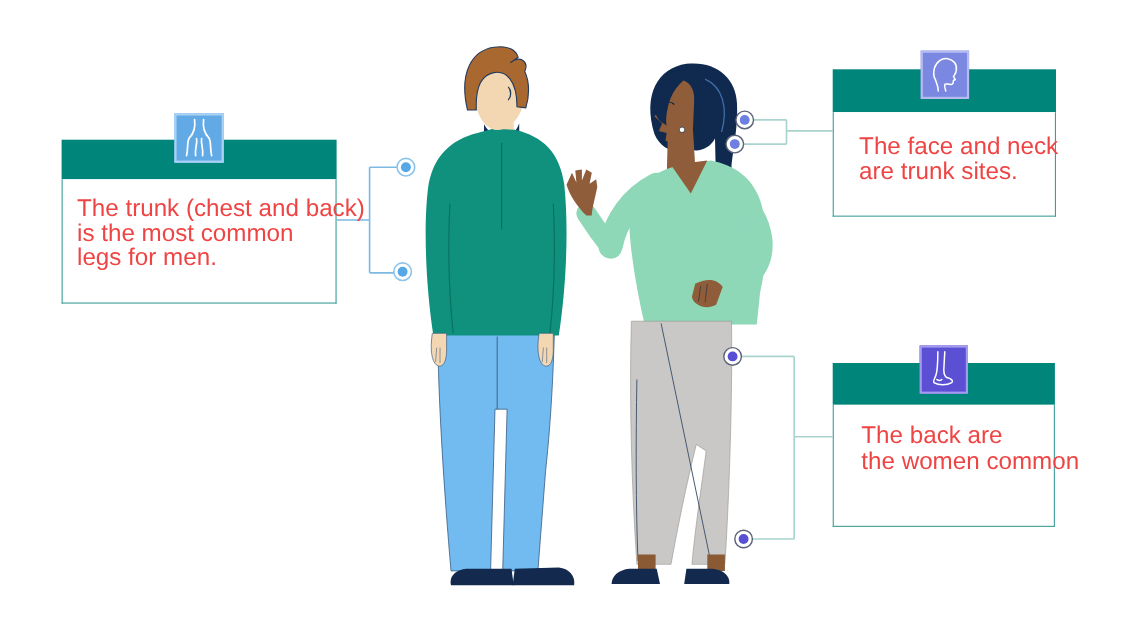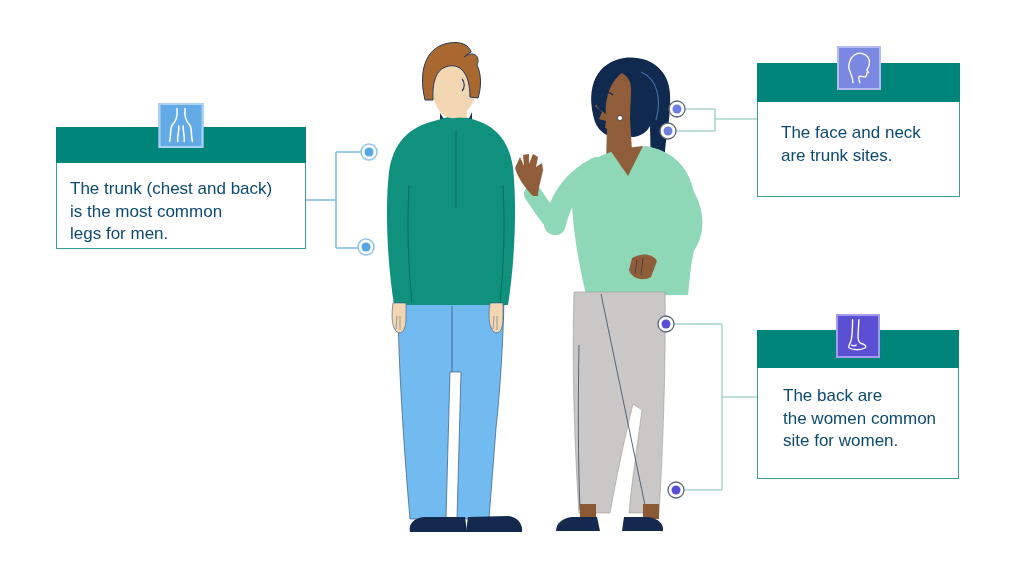--- a/index.html
+++ b/index.html
@@ -12,27 +12,27 @@
   .callout { position:absolute; }
   .icon-square {
     position:absolute; left:50%; transform:translateX(-50%); top:0;
     width:45px; height:45px; z-index:2; box-sizing:border-box;
     display:flex; align-items:center; justify-content:center;
   }
   .header-bar { width:100%; background:#00857b; }
   .body {
     box-sizing:border-box; width:100%; background:#ffffff;
     border:1px solid #3d9e97; border-top:none;
-    color:#0c4a6e; font-size:17px; line-height:22.5px;
+    color:#ef4444; font-size:22px; line-height:22.5px;
   }
   .tline { display:block; white-space:nowrap; }
 
   #trunk-callout { left:56px; top:103px; width:250px; }
   #trunk-callout .header-bar { margin-top:24px; height:36px; }
-  #trunk-callout .body { height:86px; padding:15px 8px 0 13px; }
+  #trunk-callout .body { height:113px; padding:15px 8px 0 13px; }
   #trunk-callout .icon-square { background:#61aae6; border:2px solid #abd1f3; }
 
   #face-callout { left:757px; top:46px; width:203px; }
   #face-callout .header-bar { margin-top:17px; height:39px; }
   #face-callout .body { height:95px; padding:20px 6px 0 23px; }
   #face-callout .icon-square { width:44px; height:44px; background:#7b88e2; border:2px solid #b4bbf0; }
 
   #legs-callout { left:757px; top:314px; width:202px; }
   #legs-callout .header-bar { margin-top:16px; height:38px; }
   #legs-callout .body { height:111px; padding:17px 6px 0 25px; }
@@ -163,17 +163,16 @@
     <div class="icon-square">
       <svg width="38" height="40" viewBox="0 0 42 44" fill="none" stroke="#ffffff" stroke-width="1.5" stroke-linecap="round" stroke-linejoin="round">
         <path d="M15,4 C15,14 15,22 13,28 C12,31 10,33 11,35 C16,38 24,38 29,35 C31,33 28,31 24,30 C22,29 21,26 21,22 L22,4"></path>
         <path d="M14,32 C16,33 18,33 19,32"></path>
       </svg>
     </div>
     <div class="header-bar"></div>
     <div class="body">
       <span class="tline">The back are</span>
       <span class="tline">the women common</span>
-      <span class="tline">site for women.</span>
     </div>
   </div>
 
 </div>
 
 </body></html>

